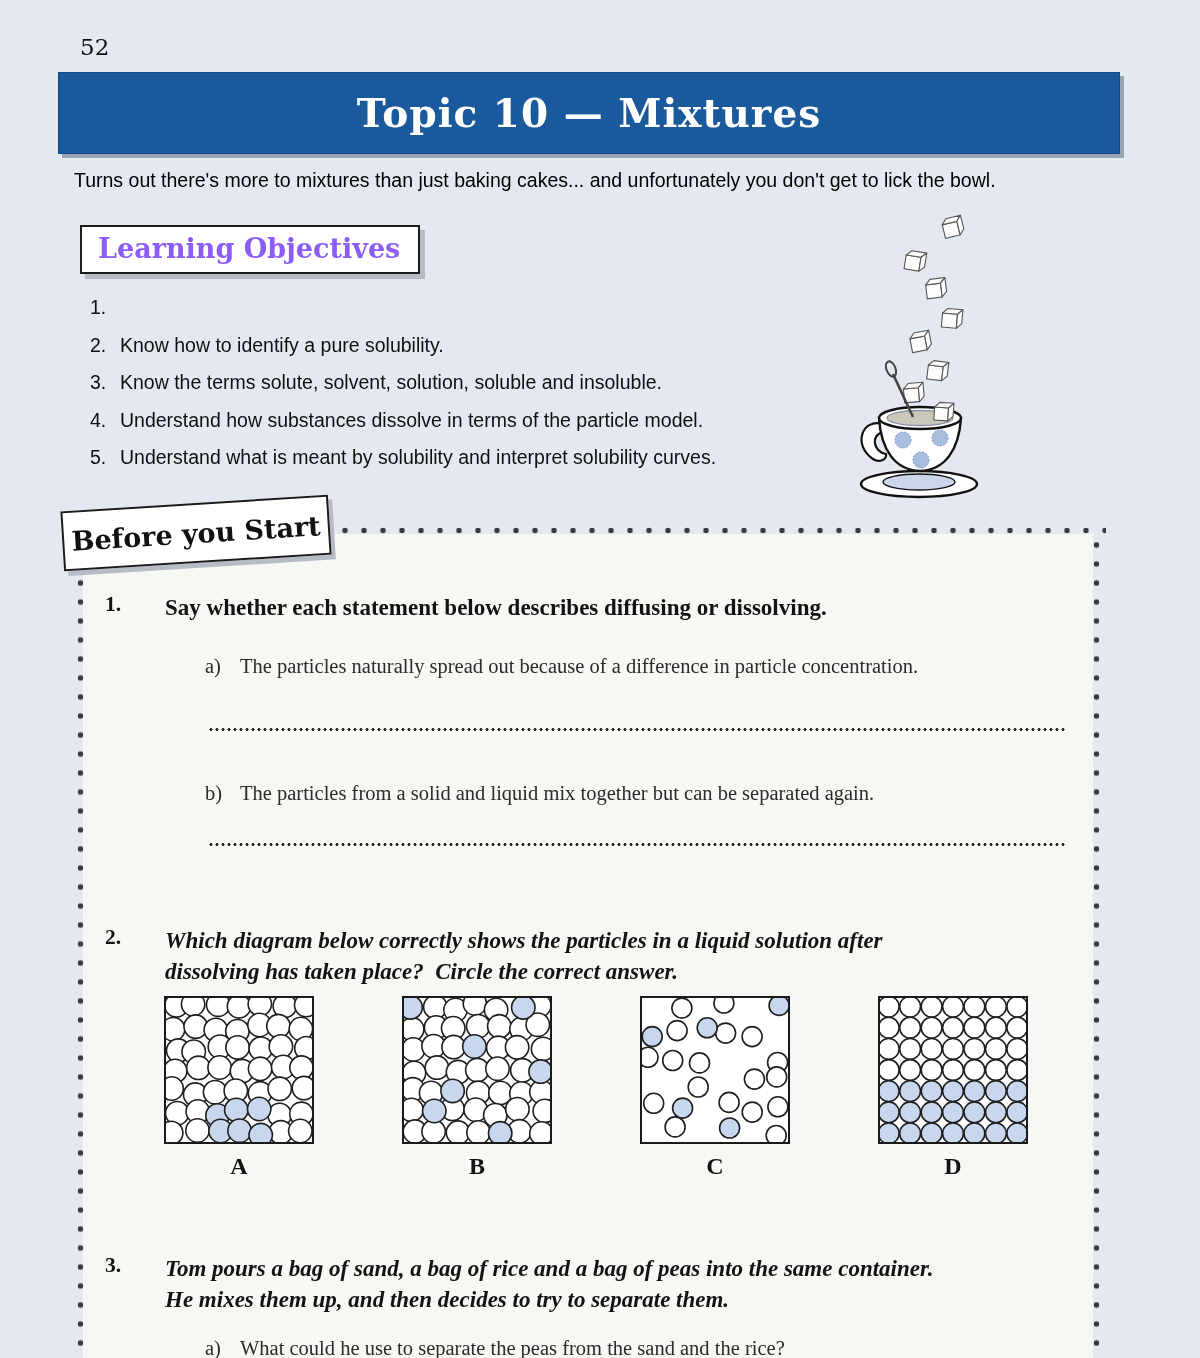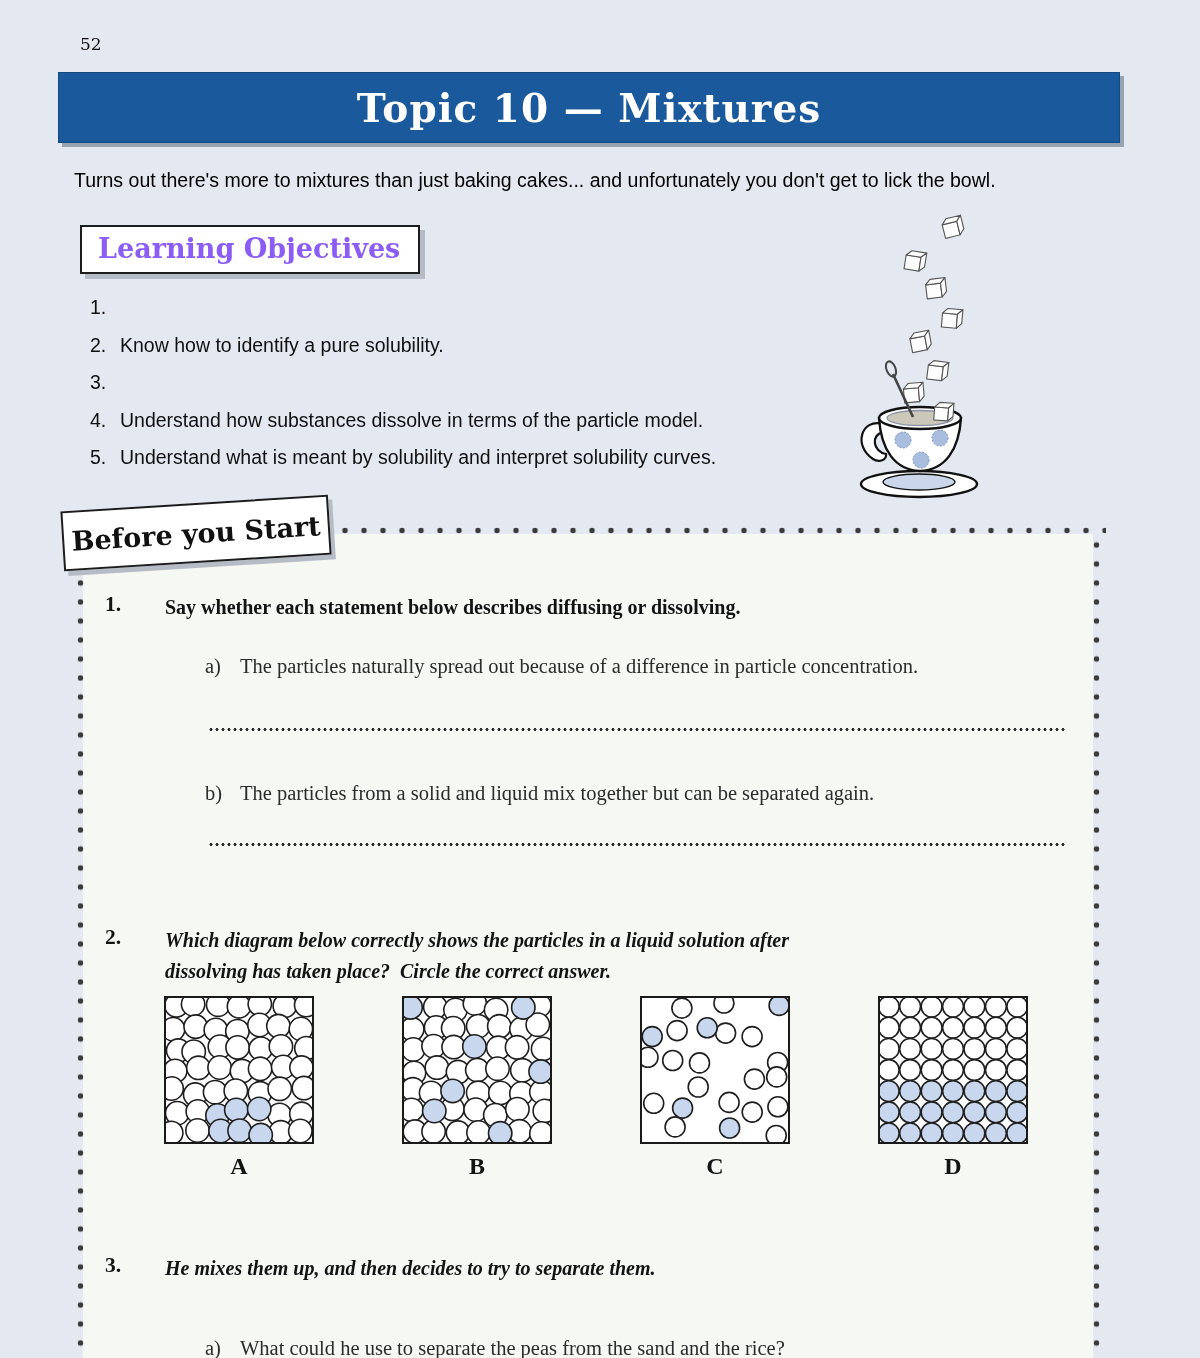--- a/index.html
+++ b/index.html
@@ -11,24 +11,24 @@
     overflow: hidden;
     font-family: "Liberation Sans", sans-serif;
     color: #1a1a1a;
   }
   .abs { position: absolute; }
 
   
   .page-number {
     left: 80px; top: 34px;
     font-family: "DejaVu Serif", serif;
-    font-size: 17px; color: #111;
+    font-size: 23px; color: #111;
   }
   .banner {
-    left: 58px; top: 72px; width: 1062px; height: 71px;
+    left: 58px; top: 72px; width: 1062px; height: 82px;
     background: #1a5a9c;
     border: 1px solid #124a84;
     box-shadow: 4px 4px 0 #9aa3b0;
     display: flex; align-items: center; justify-content: center;
   }
   .banner-title {
     font-family: "DejaVu Serif", serif;
     font-weight: bold; font-size: 39px; color: #ffffff;
     letter-spacing: 1px;
   }
@@ -88,21 +88,21 @@
     font-family: "DejaVu Serif", serif;
     font-weight: bold; font-size: 27px; color: #111;
   }
 
   
   .q-row { display: flex; font-family: "Liberation Serif", serif; }
   .q-num {
     flex: 0 0 60px;
     font-weight: bold; font-size: 21.5px; color: #131313;
   }
-  .q-prompt { font-weight: bold; font-size: 20px; color: #131313; line-height: 31px; }
+  .q-prompt { font-weight: bold; font-size: 23px; color: #131313; line-height: 31px; }
   .q-line { white-space: pre; font-style: italic; }
 
   .part-row { display: flex; font-family: "Liberation Serif", serif; }
   .part-label { flex: 0 0 35px; font-size: 20.5px; color: #2b2b2b; }
   .part-text { font-size: 20.5px; color: #2b2b2b; }
 
   .answer-line {
     height: 5px;
     background-image: radial-gradient(circle, #2e2e2e 1.35px, transparent 1.75px);
     background-size: 6px 5px; background-repeat: repeat-x; background-position: left center;
@@ -150,20 +150,21 @@
 <div class="abs lo-list">
   <div class="lo-item">
     <span class="lo-num">1.</span>
   </div>
   <div class="lo-item">
     <span class="lo-num">2.</span>
     <span>Know how to identify a pure solubility.</span>
   </div>
   <div class="lo-item">
     <span class="lo-num">3.</span>
+    <span>Know the terms solute, solvent, solution, soluble and insoluble.</span>
   </div>
   <div class="lo-item">
     <span class="lo-num">4.</span>
     <span>Understand how substances dissolve in terms of the particle model.</span>
   </div>
   <div class="lo-item">
     <span class="lo-num">5.</span>
     <span>Understand what is meant by solubility and interpret solubility curves.</span>
   </div>
 </div>
@@ -456,19 +457,20 @@
       <circle cx="117.9" cy="137.4" r="10.4" fill="#c9d7ee" stroke="#1f1f1f" stroke-width="1.6"></circle>
       <circle cx="139.3" cy="137.4" r="10.4" fill="#c9d7ee" stroke="#1f1f1f" stroke-width="1.6"></circle>
       <rect x="1" y="1" width="148" height="146" fill="none" stroke="#1a1a1a" stroke-width="2"></rect>
     </svg>
   <span class="diagram-label">D</span>
 </div>
 
 <div class="abs q-row" id="q3">
   <span class="q-num">3.</span>
   <span class="q-prompt">
+    <span class="q-line" style="display:block">Tom pours a bag of sand, a bag of rice and a bag of peas into the same container.</span>
     <span class="q-line" style="display:block">He mixes them up, and then decides to try to separate them.</span>
   </span>
 </div>
 <div class="abs part-row" id="q3-part-a">
   <span class="part-label">a)</span>
   <span class="part-text">What could he use to separate the peas from the sand and the rice?</span>
 </div>
 
 </body></html>

